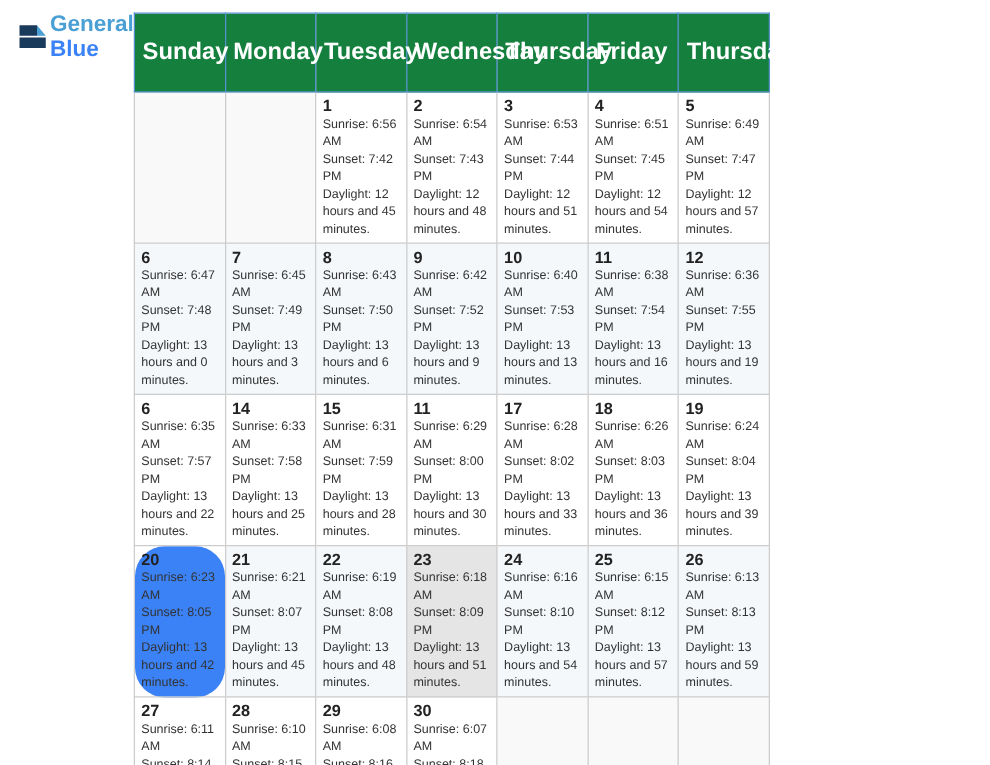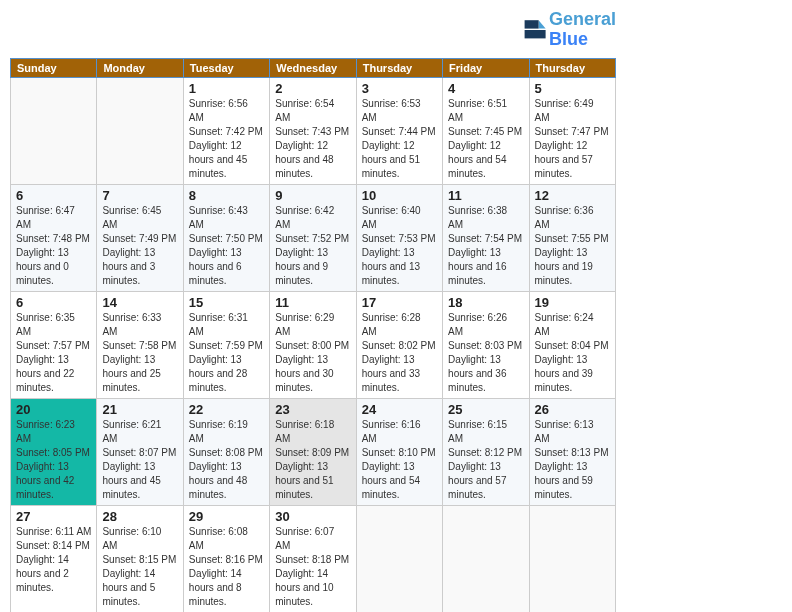--- a/index.html
+++ b/index.html
@@ -8,22 +8,21 @@
       height: 612px;
       font-family: Arial, sans-serif;
       background: #fff;
       overflow: hidden;
     }
     .page {
       width: 626px;
       height: 612px;
       padding: 10px;
       display: flex;
-      flex-direction: column;
-      align-items: flex-end;
+      flex-direction: row;
     }
     .header {
       display: flex;
       justify-content: space-between;
       align-items: flex-start;
       margin-bottom: 8px;
     }
     .logo {
       display: flex;
       align-items: center;
@@ -55,25 +54,25 @@
       color: #555;
     }
     .calendar {
       flex: 1;
       border: 1px solid #ccc;
       border-collapse: collapse;
       width: 100%;
       table-layout: fixed;
     }
     .calendar th {
-      background: #a16207;
+      background: #15803d;
       color: #fff;
       text-align: left;
-      padding: 3px 6px;
-      font-size: 11px;
+      padding: 20px 6px;
+      font-size: 19px;
       font-weight: bold;
       border: 1px solid #5590cc;
     }
     .calendar td {
       border: 1px solid #ccc;
       vertical-align: top;
       padding: 3px 5px;
       font-size: 10.5px;
       color: #222;
       height: 82px;
@@ -212,21 +211,21 @@
           <td>
             <span class="day-num">18</span>
             <div class="day-info">Sunrise: 6:26 AM<br>Sunset: 8:03 PM<br>Daylight: 13 hours and 36 minutes.</div>
           </td>
           <td>
             <span class="day-num">19</span>
             <div class="day-info">Sunrise: 6:24 AM<br>Sunset: 8:04 PM<br>Daylight: 13 hours and 39 minutes.</div>
           </td>
         </tr>
         <tr>
-          <td style="background: #14b8a6;">
+          <td style="background: #3b82f6; border-radius: 24px;">
             <span class="day-num">20</span>
             <div class="day-info">Sunrise: 6:23 AM<br>Sunset: 8:05 PM<br>Daylight: 13 hours and 42 minutes.</div>
           </td>
           <td style="background: rgb(245, 248, 251);">
             <span class="day-num">21</span>
             <div class="day-info">Sunrise: 6:21 AM<br>Sunset: 8:07 PM<br>Daylight: 13 hours and 45 minutes.</div>
           </td>
           <td style="background: rgb(245, 248, 251);">
             <span class="day-num">22</span>
             <div class="day-info">Sunrise: 6:19 AM<br>Sunset: 8:08 PM<br>Daylight: 13 hours and 48 minutes.</div>

